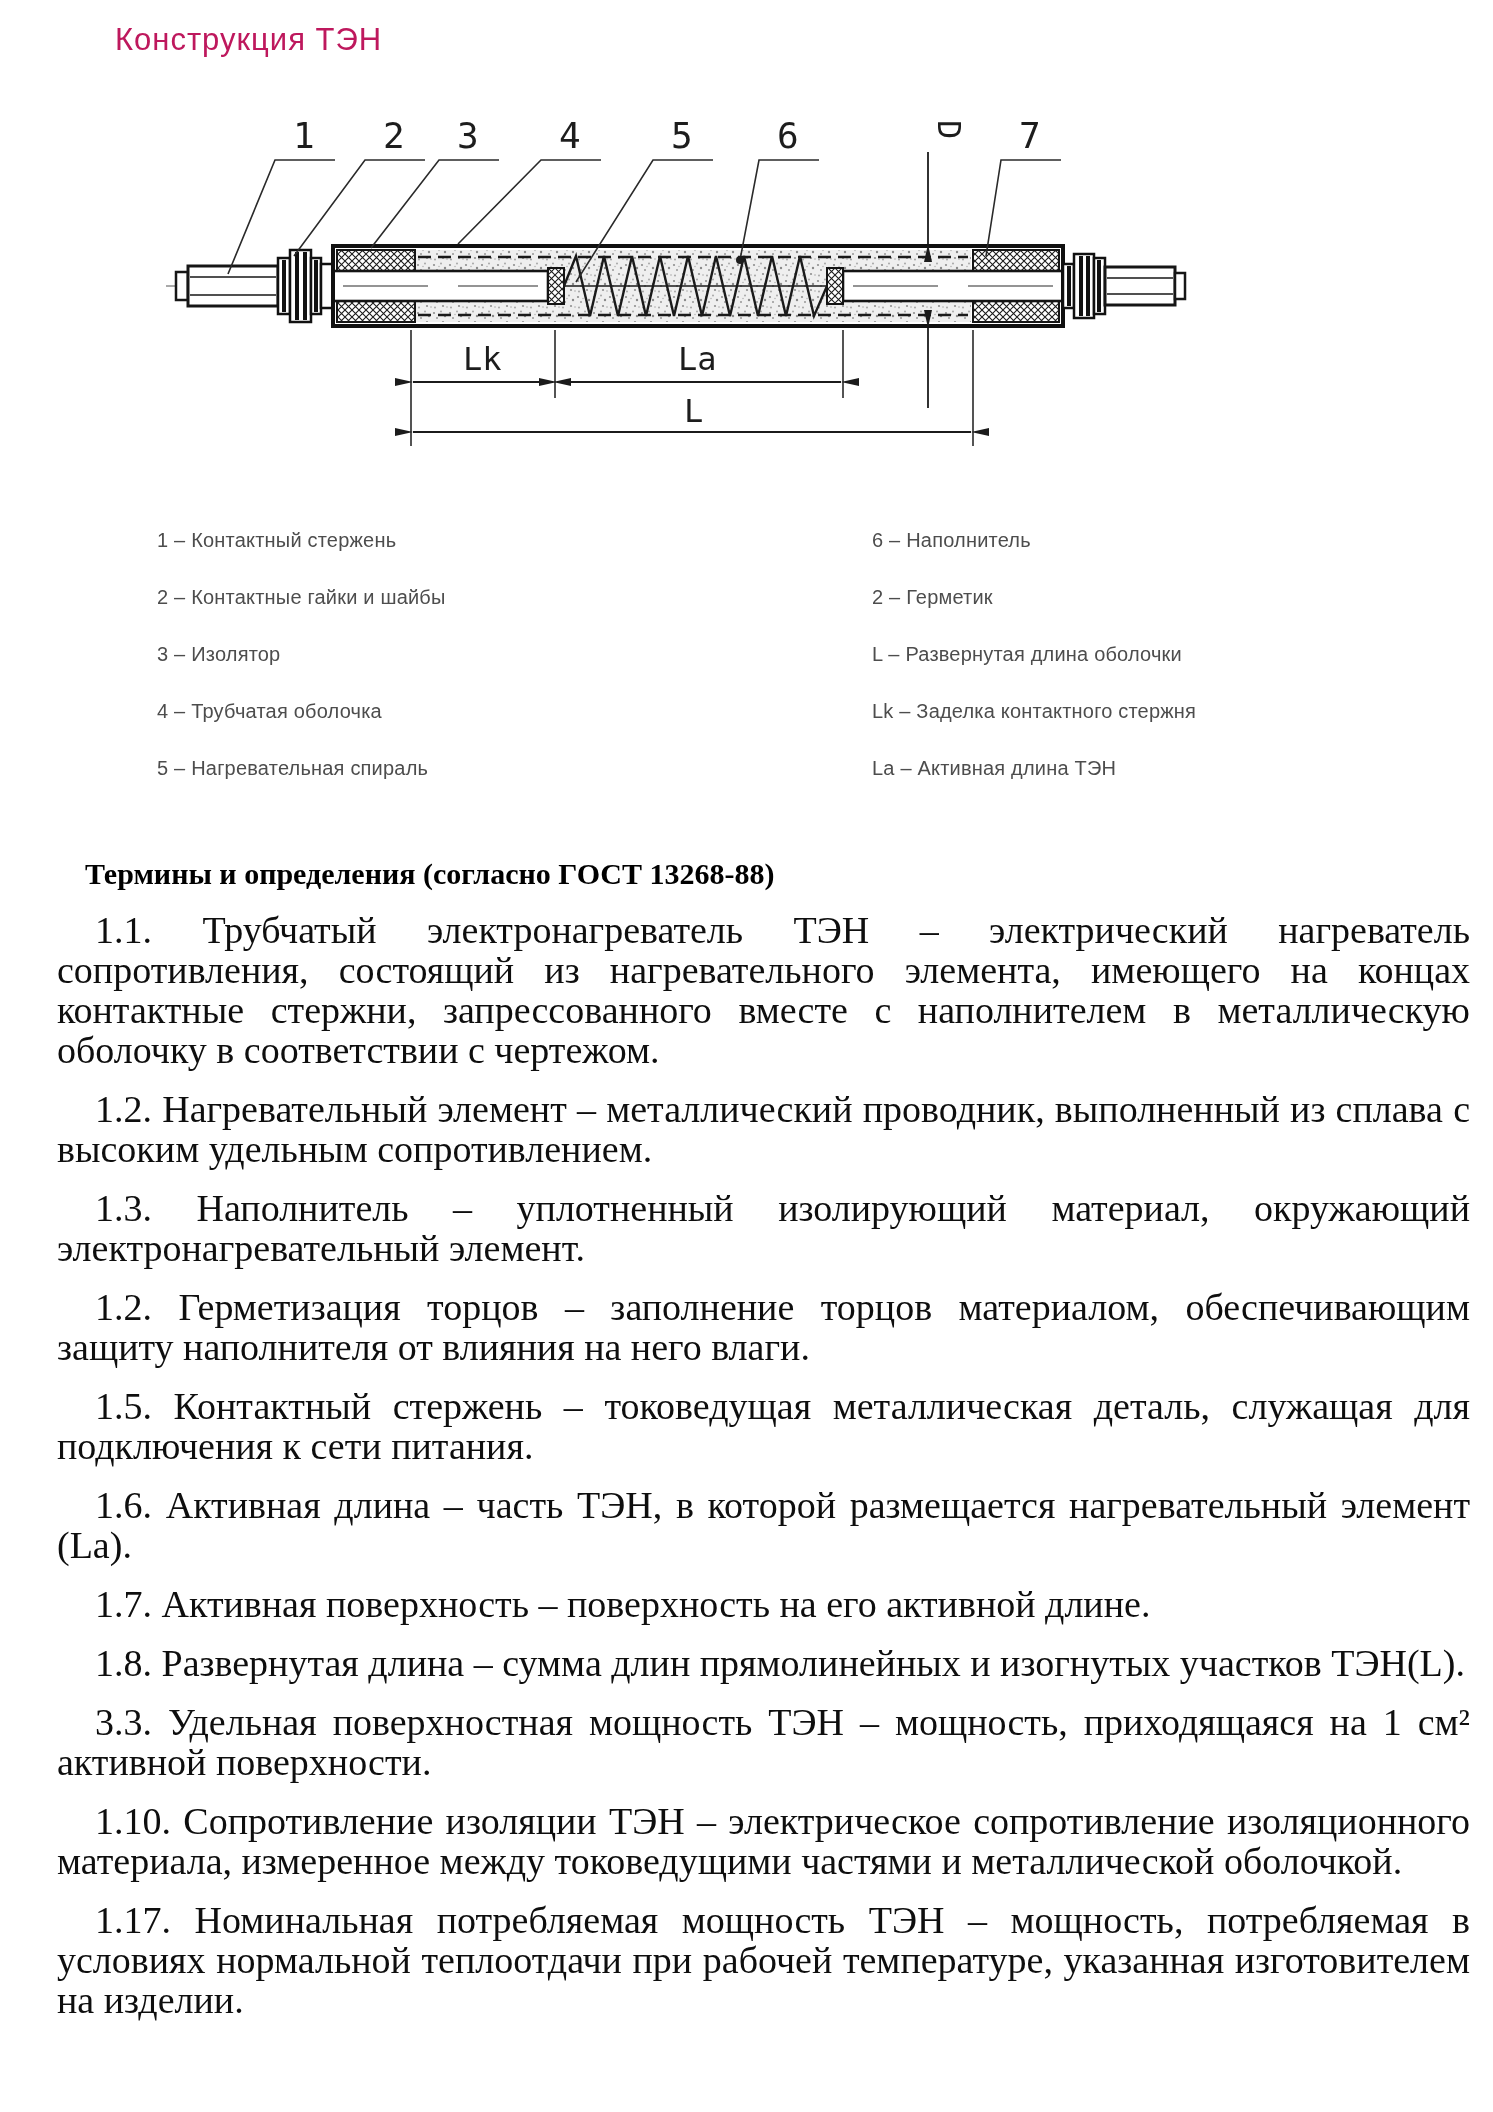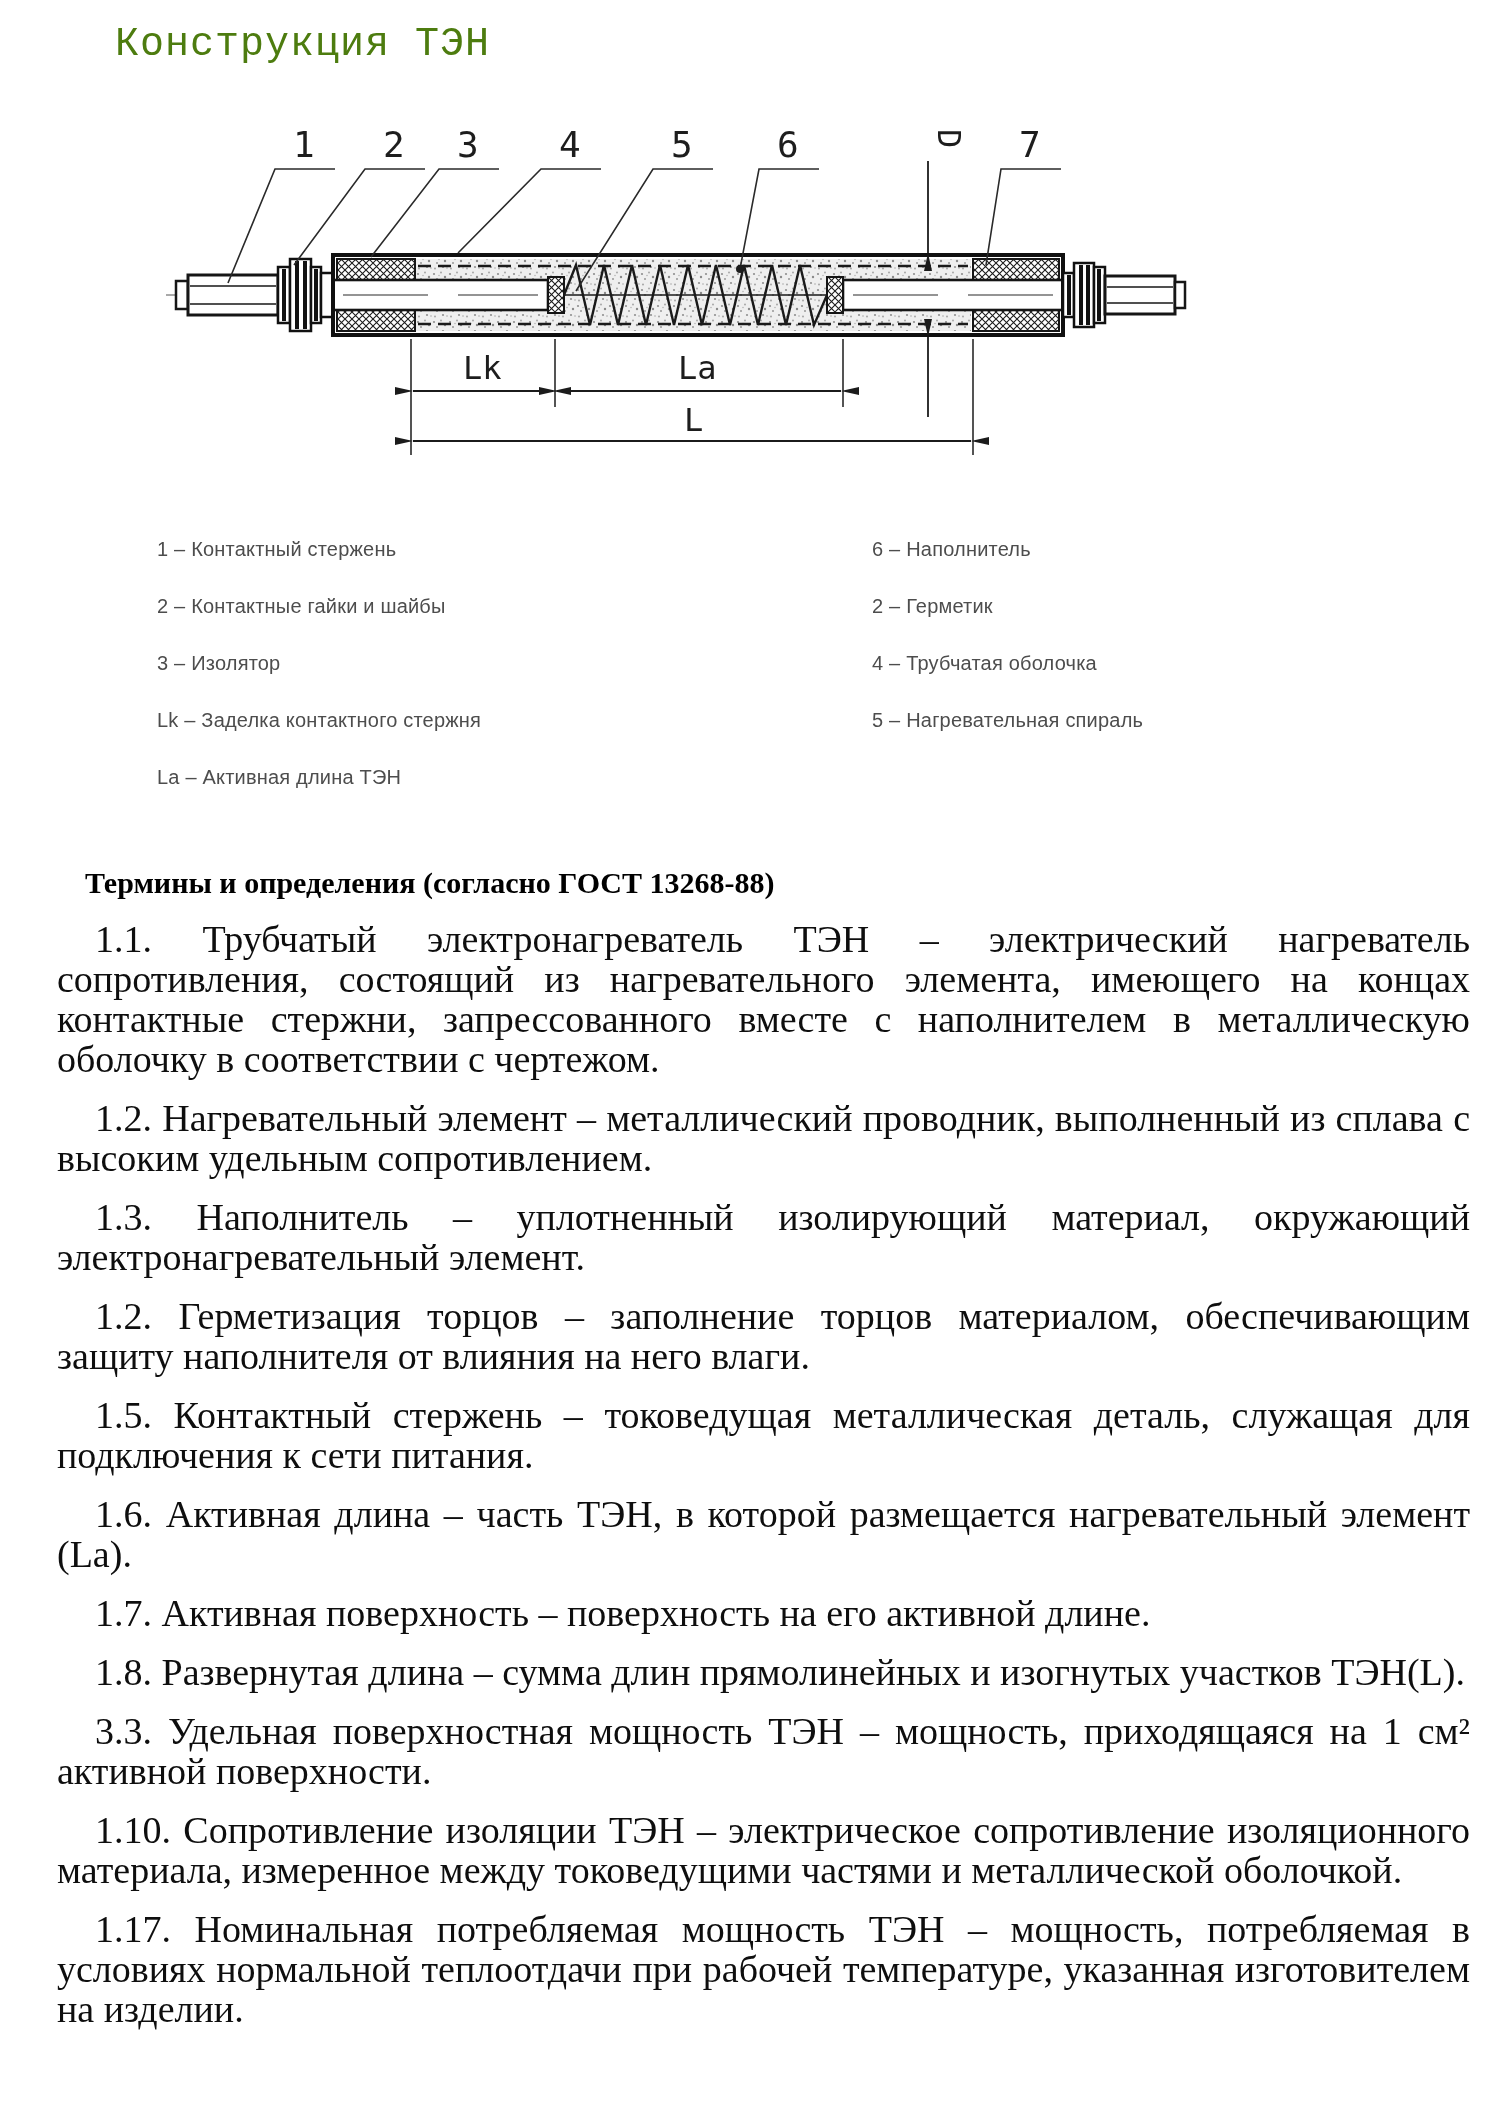--- a/index.html
+++ b/index.html
@@ -1,19 +1,19 @@
 <!DOCTYPE html>
 <html><head>
 <meta charset="utf-8">
 <style>
   html,body{margin:0;padding:0;background:#ffffff;}
   body{width:1493px;height:2112px;position:relative;overflow:hidden;
        font-family:"Liberation Sans",sans-serif;color:#111;}
-  .page-title{margin:22px 0 0 115px;font-size:40px;letter-spacing:1px;color:#4d7c0f;
-       font-family:Liberation Mono, monospace;}
+  .page-title{margin:22px 0 0 115px;font-size:31px;letter-spacing:1px;color:#be185d;
+       font-family:Liberation Sans, sans-serif;}
   .drawing-wrap{margin:28px 0 0 128px;width:1075px;height:378px;}
   svg text{font-family:"DejaVu Sans Mono",monospace;fill:#1d1d1d;}
   .legend{margin:48px 0 0 157px;display:grid;grid-template-columns:715px 560px;
        grid-auto-rows:57px;align-items:center;}
   .legend-item{font-size:20px;color:#4d4d4d;letter-spacing:0.2px;white-space:nowrap;}
   .terms{margin:60px 23px 0 57px;font-family:"Liberation Serif",serif;}
   .terms-heading{font-size:30px;font-weight:bold;margin:0 0 5px 28px;color:#000;
        font-family:"Liberation Serif",serif;}
   .terms p{margin:19px 0 0 0;font-size:38px;line-height:40px;text-align:justify;
        text-indent:38px;color:#0e0e0e;}
@@ -151,20 +151,21 @@
   <text x="556" y="336" font-size="32">L</text>
 </svg>
 </div>
 
 <div class="legend">
   <div class="legend-item">1 – Контактный стержень</div>
   <div class="legend-item">6 – Наполнитель</div>
   <div class="legend-item">2 – Контактные гайки и шайбы</div>
   <div class="legend-item">2 – Герметик</div>
   <div class="legend-item">3 – Изолятор</div>
+  <div class="legend-item">L – Развернутая длина оболочки</div>
   <div class="legend-item">4 – Трубчатая оболочка</div>
   <div class="legend-item">Lk – Заделка контактного стержня</div>
   <div class="legend-item">5 – Нагревательная спираль</div>
   <div class="legend-item">La – Активная длина ТЭН</div>
 </div>
 
 <div class="terms">
   <div class="terms-heading">Термины и определения (согласно ГОСТ 13268-88)</div>
   <p>1.1. Трубчатый электронагреватель ТЭН – электрический нагреватель сопротивления, состоящий из нагревательного элемента, имеющего на концах контактные стержни, запрессованного вместе с наполнителем в металлическую оболочку в соответствии с чертежом.</p>
   <p>1.2. Нагревательный элемент – металлический проводник, выполненный из сплава с высоким удельным сопротивлением.</p>

